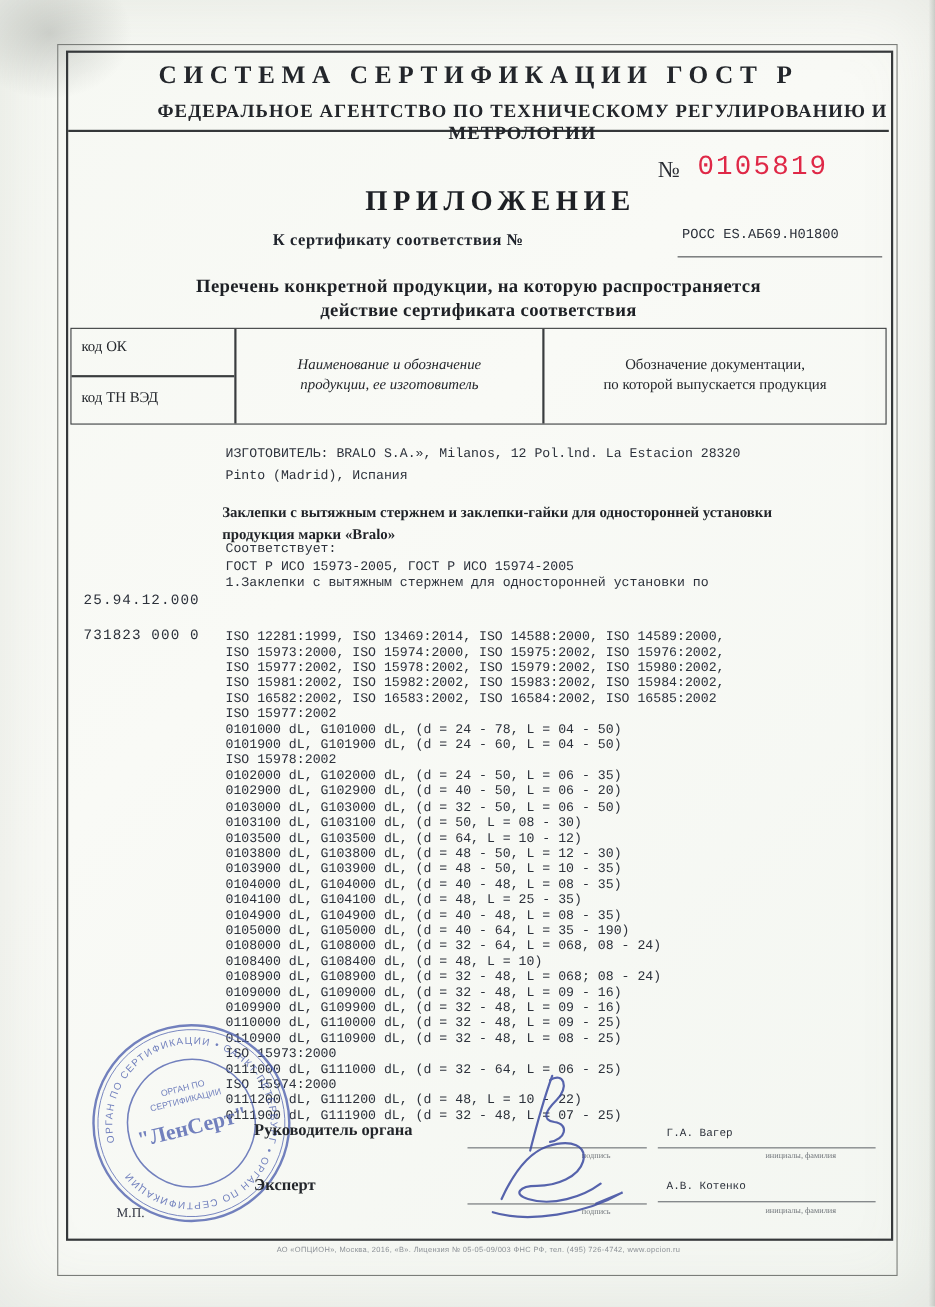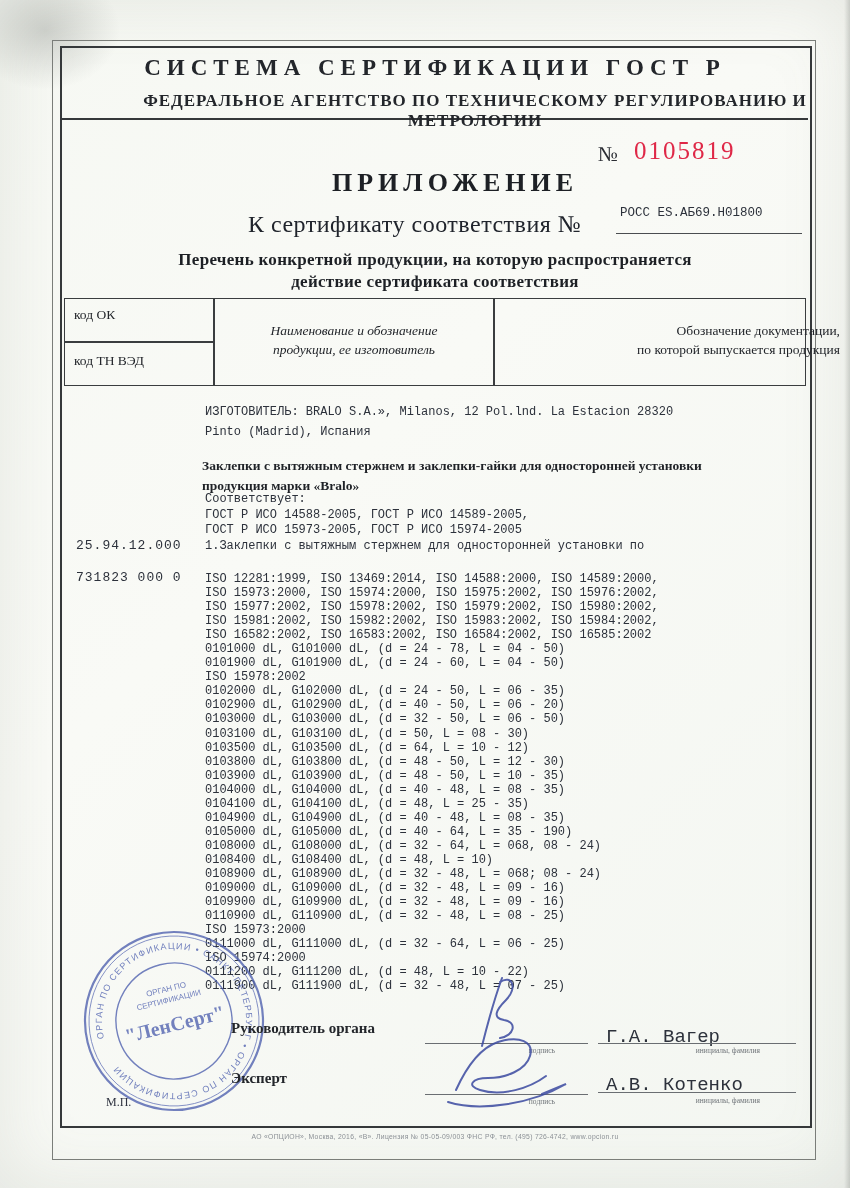--- a/index.html
+++ b/index.html
@@ -20,57 +20,57 @@
     border:1px solid #7a7d79;}
   .frame-inner{position:absolute;left:60px;top:46px;width:748px;height:1078px;
     border:2px solid #35383a;}
   .header-rule{position:absolute;left:62px;top:118px;width:746px;height:2px;background:#35383a;}
   .sys-title{position:absolute;left:62px;top:55px;width:746px;text-align:center;
     font-size:23px;font-weight:bold;letter-spacing:6px;color:#23262b;}
   .agency{position:absolute;left:62px;top:91px;width:746px;text-align:center;
     font-size:17px;font-weight:bold;letter-spacing:1px;color:#23262b;padding-left:40px;}
   .num-sign{position:absolute;left:598px;top:142px;font-size:21px;color:#2a2d33;}
   .form-number{position:absolute;left:634px;top:137px;
-    font-family:Liberation Serif, serif;font-size:25px;letter-spacing:2px;color:#df2847;}
+    font-family:Liberation Mono, monospace;font-size:25px;letter-spacing:2px;color:#df2847;}
   .appendix-title{position:absolute;left:62px;top:168px;width:746px;text-align:center;
     font-size:26px;font-weight:bold;letter-spacing:5px;color:#1d2025;padding-left:20px;}
-  .cert-label{position:absolute;left:248px;top:211px;font-size:24px;font-weight:normal;letter-spacing:.5px;}
+  .cert-label{position:absolute;left:248px;top:211px;font-size:15px;font-weight:bold;letter-spacing:.5px;}
   .cert-number{position:absolute;left:620px;top:206px;font-family:"Liberation Mono",monospace;
     font-size:12.5px;color:#2c313b;}
   .cert-underline{position:absolute;left:616px;top:233px;width:186px;height:1px;background:#4a4d50;}
   .list-title{position:absolute;left:62px;width:746px;text-align:center;
     font-size:17px;font-weight:bold;letter-spacing:.3px;color:#1d2025;}
   
   .tbl{position:absolute;left:64px;top:298px;width:740px;height:86px;border:1.5px solid #3a3d3f;}
   .tbl .v1{position:absolute;left:148px;top:0;width:1.5px;height:100%;background:#3a3d3f;}
   .tbl .v2{position:absolute;left:428px;top:0;width:1.5px;height:100%;background:#3a3d3f;}
   .tbl .h1{position:absolute;left:0;top:42px;width:148px;height:1.5px;background:#3a3d3f;}
   .tbl .c{position:absolute;font-size:13.5px;color:#23262b;}
   .cell-ok{left:9px;top:8px;}
   .cell-tnved{left:9px;top:54px;}
   .cell-prod{left:150px;top:22px;width:278px;text-align:center;line-height:19px;font-style:italic;}
-  .cell-docs{left:430px;top:22px;width:310px;text-align:right;line-height:19px;padding-left:35px;}
+  .cell-docs{left:430px;top:22px;width:310px;text-align:center;line-height:19px;}
   
   .code-ok{position:absolute;left:76px;top:538px;font-family:"Liberation Mono",monospace;
     font-size:13px;letter-spacing:1px;color:#2c313b;}
   .code-tnved{position:absolute;left:76px;top:570px;font-family:"Liberation Mono",monospace;
     font-size:13px;letter-spacing:1px;color:#2c313b;}
   
   .mono{font-family:"Liberation Mono",monospace;color:#2c313b;}
   .manufacturer{position:absolute;left:205px;top:402px;width:600px;font-size:12px;line-height:20px;}
   .description{position:absolute;left:202px;top:456px;width:600px;
     font-size:13.5px;font-weight:bold;line-height:20px;color:#1f2227;}
   .conformity{position:absolute;left:205px;top:492px;width:600px;font-size:12px;line-height:15.6px;}
   .specs{position:absolute;left:205px;top:560px;width:600px;font-size:12px;line-height:14.05px;margin-top:12px;}
   .specs div,.conformity div,.manufacturer div{white-space:pre;}
   
   .role{position:absolute;left:231px;font-size:15px;font-weight:bold;color:#23262b;}
   .sig-line{position:absolute;height:1px;background:#6a6e72;}
   .caption{position:absolute;font-family:Liberation Serif, serif;font-size:7.5px;color:#6e7378;text-align:right;}
-  .sig-name{position:absolute;left:606px;font-family:"Liberation Mono",monospace;font-size:19px;color:#2c313b;}
+  .sig-name{position:absolute;left:606px;font-family:"Liberation Mono",monospace;font-size:10px;color:#2c313b;}
   .mp{position:absolute;left:106px;top:1095px;font-size:12px;color:#2f3340;}
   .stamp{position:absolute;left:78px;top:925px;width:192px;height:192px;transform:rotate(-14deg);opacity:.8;}
   .sig-svg{position:absolute;left:418px;top:972px;width:210px;height:150px;}
   .footer{position:absolute;left:62px;top:1133px;width:746px;text-align:center;
     font-family:"Liberation Sans",sans-serif;font-size:6.8px;color:#8b9096;letter-spacing:.3px;}
 </style>
 </head>
 <body>
 
 <div class="page">
@@ -116,49 +116,50 @@
   <div class="manufacturer mono">
       <div>ИЗГОТОВИТЕЛЬ: BRALO S.A.», Milanos, 12 Pol.lnd. La Estacion 28320</div>
       <div>Pinto (Madrid), Испания</div>
     </div>
   <div class="description">
       <div>Заклепки с вытяжным стержнем и заклепки-гайки для односторонней установки</div>
       <div>продукция марки «Bralo»</div>
     </div>
   <div class="conformity mono">
       <div>Соответствует:</div>
-      <div>ГОСТ Р ИСО 14588-2005, ГОСТ Р ИСО 14589-2005,</div>
       <div>ГОСТ Р ИСО 15973-2005, ГОСТ Р ИСО 15974-2005</div>
       <div>1.Заклепки с вытяжным стержнем для односторонней установки по</div>
     </div>
   <div class="specs mono">
       <div>ISO 12281:1999, ISO 13469:2014, ISO 14588:2000, ISO 14589:2000,</div>
       <div>ISO 15973:2000, ISO 15974:2000, ISO 15975:2002, ISO 15976:2002,</div>
       <div>ISO 15977:2002, ISO 15978:2002, ISO 15979:2002, ISO 15980:2002,</div>
       <div>ISO 15981:2002, ISO 15982:2002, ISO 15983:2002, ISO 15984:2002,</div>
       <div>ISO 16582:2002, ISO 16583:2002, ISO 16584:2002, ISO 16585:2002</div>
+      <div>ISO 15977:2002</div>
       <div>0101000 dL, G101000 dL, (d = 24 - 78, L = 04 - 50)</div>
       <div>0101900 dL, G101900 dL, (d = 24 - 60, L = 04 - 50)</div>
       <div>ISO 15978:2002</div>
       <div>0102000 dL, G102000 dL, (d = 24 - 50, L = 06 - 35)</div>
       <div>0102900 dL, G102900 dL, (d = 40 - 50, L = 06 - 20)</div>
       <div>0103000 dL, G103000 dL, (d = 32 - 50, L = 06 - 50)</div>
       <div>0103100 dL, G103100 dL, (d = 50, L = 08 - 30)</div>
       <div>0103500 dL, G103500 dL, (d = 64, L = 10 - 12)</div>
       <div>0103800 dL, G103800 dL, (d = 48 - 50, L = 12 - 30)</div>
       <div>0103900 dL, G103900 dL, (d = 48 - 50, L = 10 - 35)</div>
       <div>0104000 dL, G104000 dL, (d = 40 - 48, L = 08 - 35)</div>
       <div>0104100 dL, G104100 dL, (d = 48, L = 25 - 35)</div>
       <div>0104900 dL, G104900 dL, (d = 40 - 48, L = 08 - 35)</div>
       <div>0105000 dL, G105000 dL, (d = 40 - 64, L = 35 - 190)</div>
       <div>0108000 dL, G108000 dL, (d = 32 - 64, L = 068, 08 - 24)</div>
       <div>0108400 dL, G108400 dL, (d = 48, L = 10)</div>
       <div>0108900 dL, G108900 dL, (d = 32 - 48, L = 068; 08 - 24)</div>
       <div>0109000 dL, G109000 dL, (d = 32 - 48, L = 09 - 16)</div>
       <div>0109900 dL, G109900 dL, (d = 32 - 48, L = 09 - 16)</div>
+      <div>0110000 dL, G110000 dL, (d = 32 - 48, L = 09 - 25)</div>
       <div>0110900 dL, G110900 dL, (d = 32 - 48, L = 08 - 25)</div>
       <div>ISO 15973:2000</div>
       <div>0111000 dL, G111000 dL, (d = 32 - 64, L = 06 - 25)</div>
       <div>ISO 15974:2000</div>
       <div>0111200 dL, G111200 dL, (d = 48, L = 10 - 22)</div>
       <div>0111900 dL, G111900 dL, (d = 32 - 48, L = 07 - 25)</div>
     </div>
 
   <svg class="stamp" viewBox="0 0 192 192">
     <g fill="none" stroke="#5163b0">

